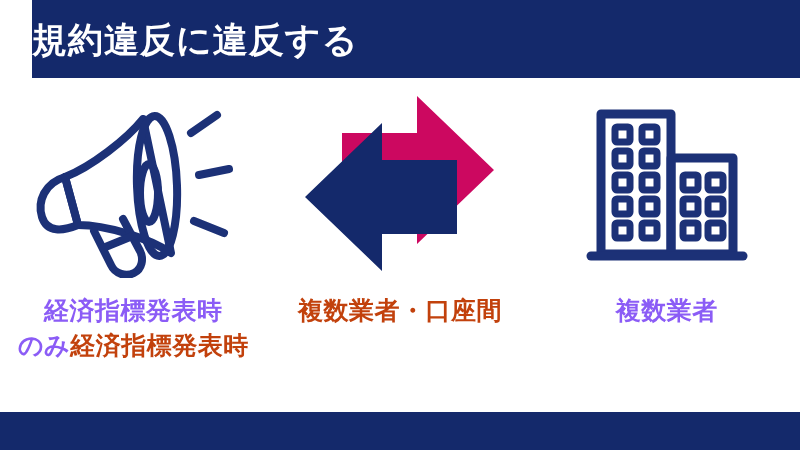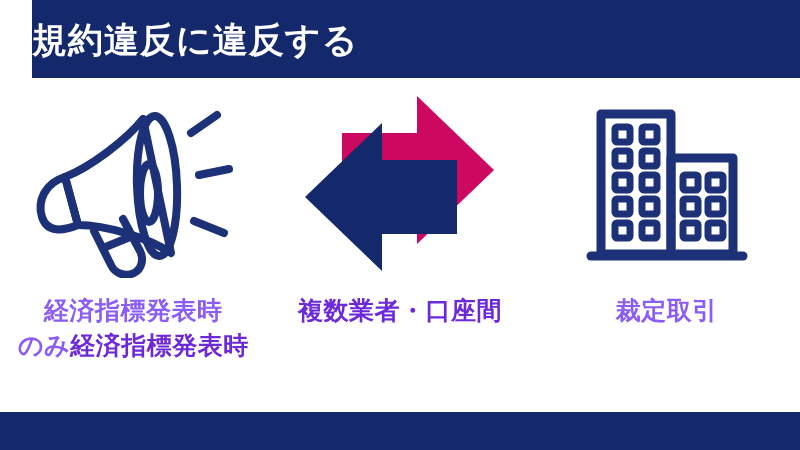--- a/index.html
+++ b/index.html
@@ -78,21 +78,21 @@
   
   .caption {
     text-align: center;
     font-size: 25px;
     font-weight: bold;
     line-height: 1.38;
     letter-spacing: 0.5px;
     white-space: nowrap;
   }
   .caption .line { display: block; }
-  .t-navy    { color: #6d28d9; }
+  .t-navy    { color: #c2410c; }
   .t-magenta { color: #8b5cf6; margin-top: 28px; }
 
   svg { display: block; }
 </style>
 </head>
 <body>
 
 <div id="slide">
 
   <div class="header-bar">
@@ -185,21 +185,21 @@
             <rect x="139" y="79" width="15" height="15" rx="2"></rect>
             <rect x="114" y="103" width="15" height="15" rx="2"></rect>
             <rect x="139" y="103" width="15" height="15" rx="2"></rect>
             <rect x="114" y="127" width="15" height="15" rx="2"></rect>
             <rect x="139" y="127" width="15" height="15" rx="2"></rect>
           </g>
         </svg>
       </div>
       <div class="caption">
         <span class="line">
-          <span class="t-magenta">裁定取引</span>
+          <span class="t-magenta">複数業者</span>
         </span>
       </div>
     </div>
 
   </div>
 
   <div class="footer-bar"></div>
 
 </div>
 

